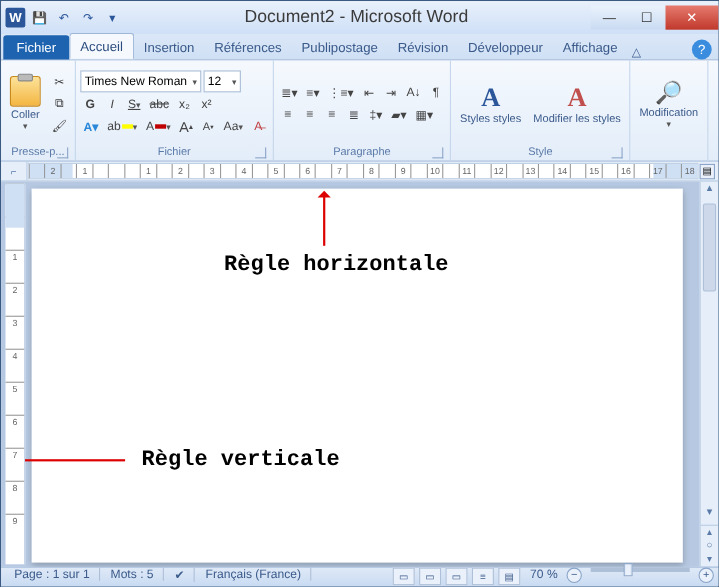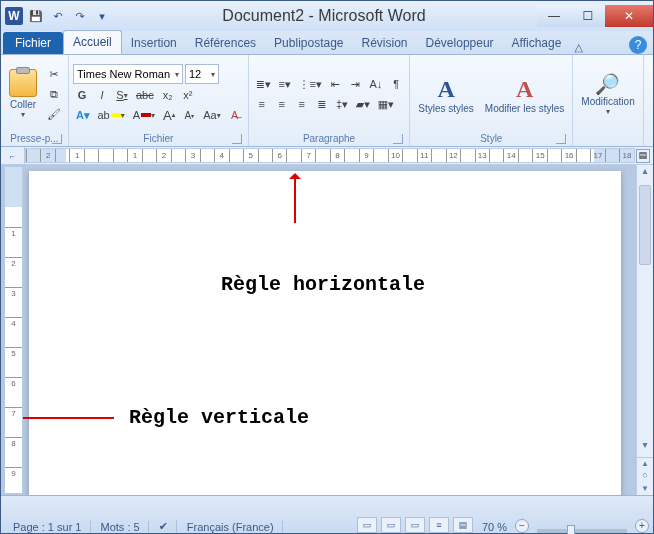--- a/index.html
+++ b/index.html
@@ -66,21 +66,21 @@
 
 
 .annotation { position: absolute; font-family: "Courier New", monospace; font-weight: bold; font-size: 20px; color: #000; }
 .arrow-red { position: absolute; }
 .arrow-red.vert { width: 2px; background: #d00; }
 .arrow-red.vert::before { content: ""; position: absolute; top: -8px; left: -5px; border: 6px solid transparent; border-bottom-color: #d00; }
 .arrow-red.horiz { height: 2px; background: #d00; }
 .arrow-red.horiz::before { content: ""; position: absolute; left: -8px; top: -5px; border: 6px solid transparent; border-right-color: #d00; }
 
 
-.statusbar { height: 38px; background: linear-gradient(#dfe9f7,#c9dbf2); border-top: 1px solid #9db6d8; display: flex; align-items: flex-end; font-size: 11px; color: #3a5a8a; padding: 0 4px; gap: 2px; }
+.statusbar { height: 18px; background: linear-gradient(#dfe9f7,#c9dbf2); border-top: 1px solid #9db6d8; display: flex; align-items: flex-start; font-size: 11px; color: #3a5a8a; padding: 0 4px; gap: 2px; }
 .statusbar .cell { padding: 0 8px; border-right: 1px solid #aebfd8; cursor: pointer; }
 .statusbar .spacer { flex: 1; }
 .view-btn { width: 20px; height: 16px; border: 1px solid #aebfd8; background: #eaf1fb; margin: 0 1px; cursor: pointer; display:flex; align-items:center; justify-content:center; font-size:9px; }
 .zoom-slider { width: 90px; height: 4px; background: #aebfd8; margin: 0 6px; position: relative; cursor: pointer; }
 .zoom-slider .thumb { position: absolute; top: -4px; left: 30px; width: 8px; height: 12px; background: #eaf1fb; border: 1px solid #8aa5c9; }
 .zoom-btn { width:14px; height:14px; border:1px solid #8aa5c9; border-radius:50%; text-align:center; font-size:10px; line-height:12px; cursor:pointer; background:#eaf1fb; }
 
 
 .ico-clipboard { background: linear-gradient(#fce39b,#f4b642); border: 1px solid #c98a1d; border-radius: 3px; position: relative; }
 .ico-clipboard::after { content:""; position:absolute; top:-3px; left:6px; right:6px; height:5px; background:#bbb; border:1px solid #888; border-radius:2px; }
@@ -319,21 +319,21 @@
           <div class="tick">6</div>
           <div class="tick">7</div>
           <div class="tick">8</div>
           <div class="tick">9</div>
         </div>
     </div>
     <div class="doc-area">
       <div class="page">
 
         <div class="arrow-red vert" style="left:265px; top:4px; height:48px;"></div>
-        <div class="annotation" style="left:192px; top:58px;margin-top:44px;">Règle horizontale</div>
+        <div class="annotation" style="left:175px; top:58px;">Règle horizontale</div>
         <div class="arrow-red horiz" style="left:-20px; top:246px; width:105px;"></div>
         <div class="annotation" style="left:100px; top:235px;">Règle verticale</div>
       </div>
     </div>
     <div class="vscroll">
       <div class="arrow up">▴</div>
       <div class="thumb"></div>
       <div class="arrow down">▾</div>
       <div class="nav">
         <div>▴</div>

